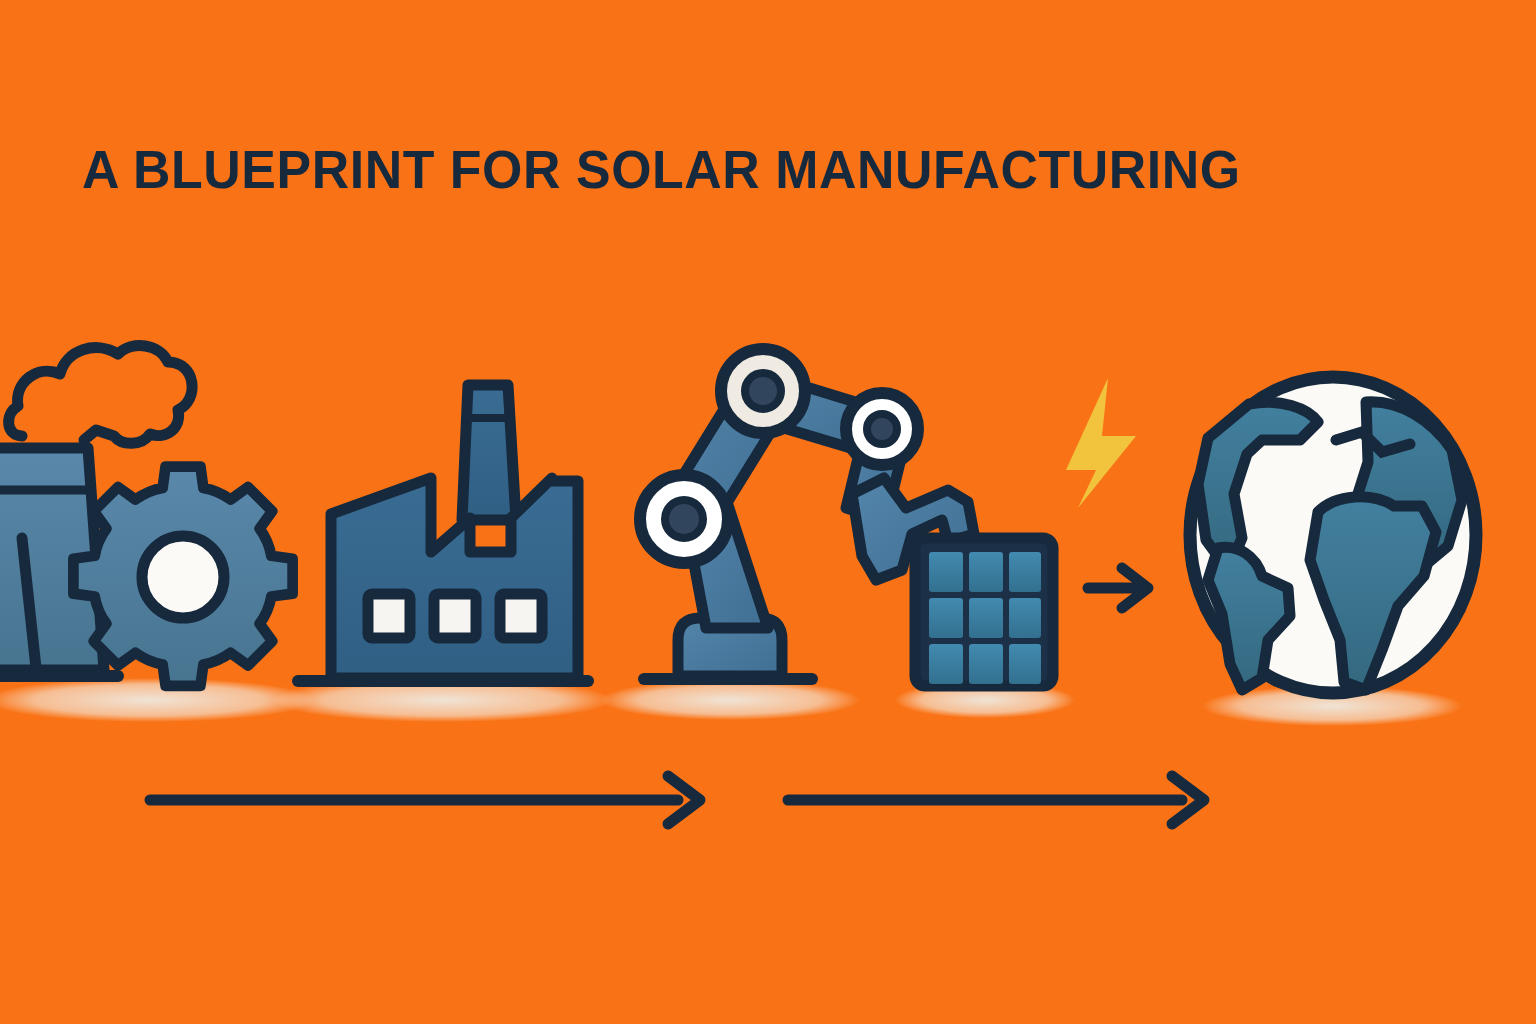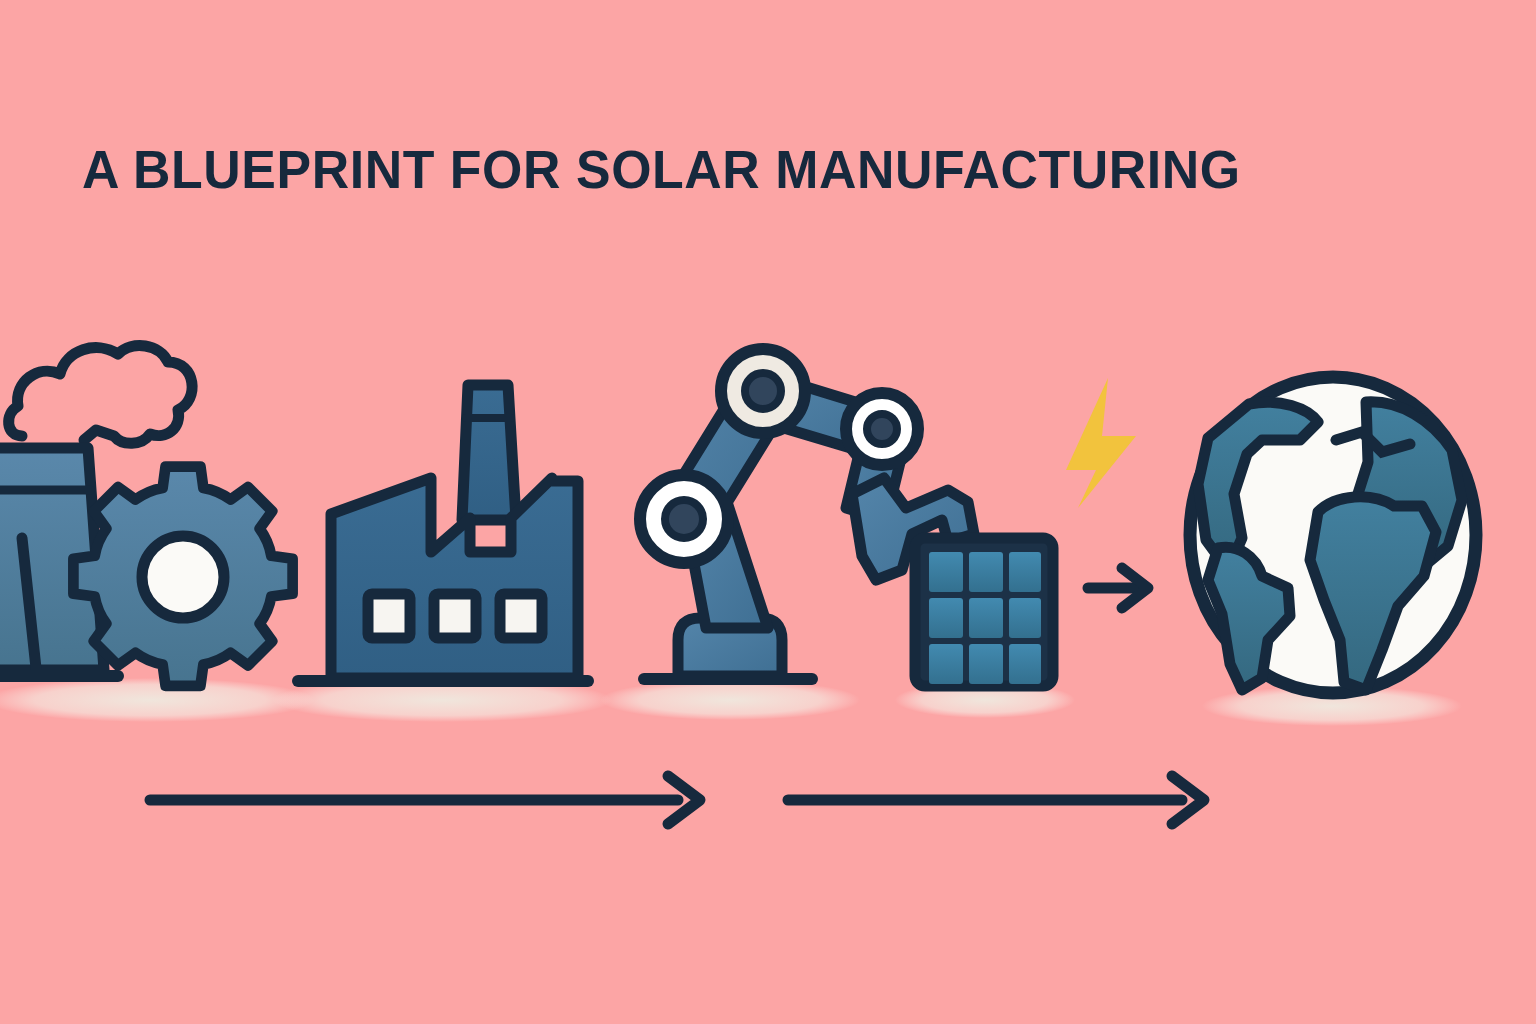--- a/index.html
+++ b/index.html
@@ -7,21 +7,21 @@
     padding: 0;
     background: #ffffff;
   }
   body {
     font-family: "Liberation Sans", sans-serif;
   }
   #canvas {
     position: relative;
     width: 1536px;
     height: 1024px;
-    background: #fca5a5;
+    background: #f97316;
     overflow: hidden;
   }
   #title {
     position: absolute;
     left: 82px;
     top: 142px;
     width: 1300px;
     font-family: "Liberation Sans", sans-serif;
     font-weight: 700;
     font-size: 54px;

